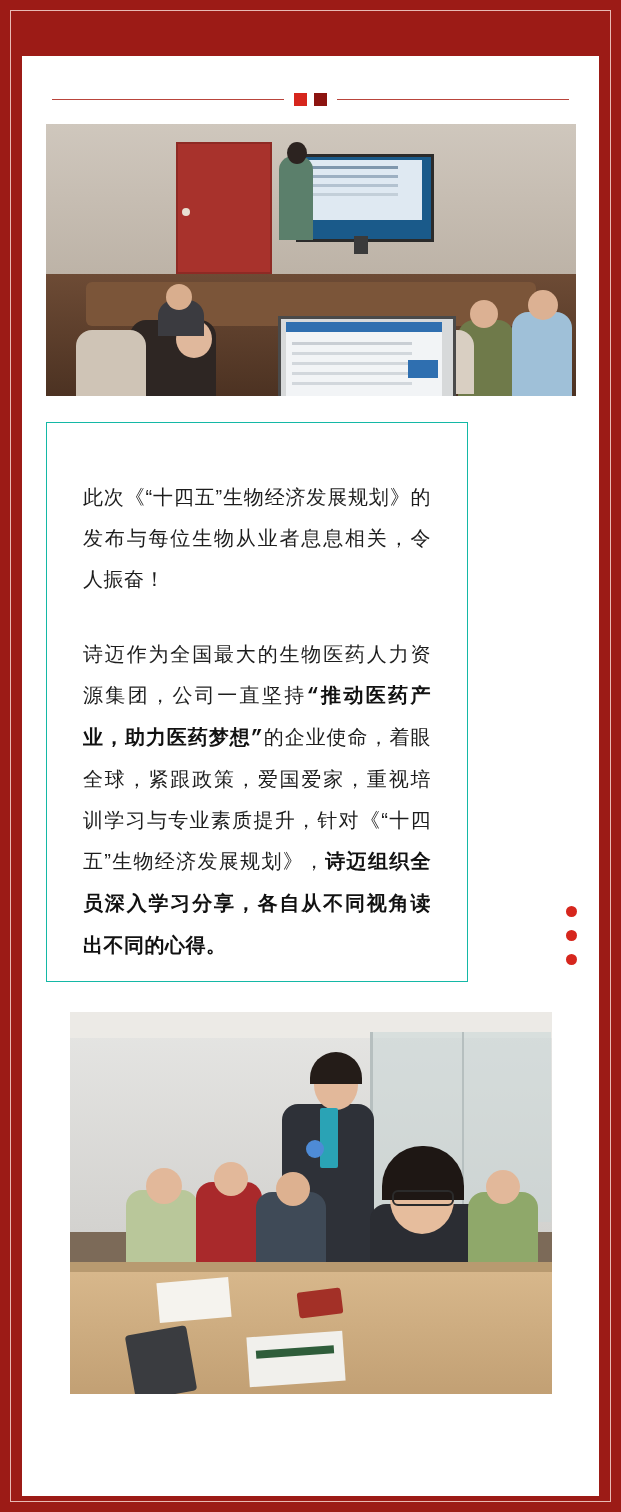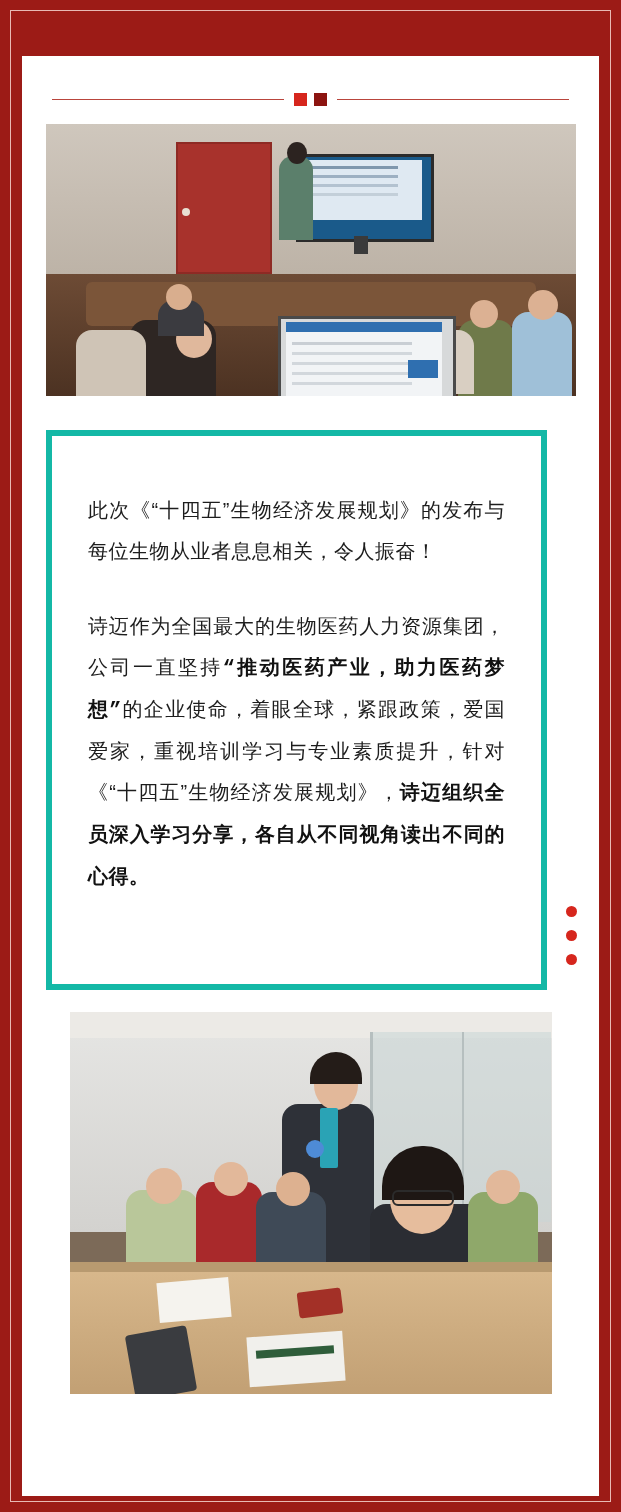--- a/index.html
+++ b/index.html
@@ -84,25 +84,24 @@
     height: 382px;
     overflow: hidden;
     background: #7c6a58;
   }
 
   
   .text-card {
     position: absolute;
     left: 46px;
     top: 422px;
-    width: 501px;
+    width: 422px;
     height: 560px;
-    border: 6px solid #14b8a6;
-    box-sizing: border-box;
-    margin-top: 8px;
+    border: 1px solid #14b8a6;
+    box-sizing: border-box;
   }
   .text-inner {
     padding: 54px 36px 0 36px;
     color: #1d1d1d;
     font-size: 20px;
     line-height: 41px;
     letter-spacing: 0.5px;
     text-align: justify;
   }
   .para { margin: 0 0 34px 0; }

